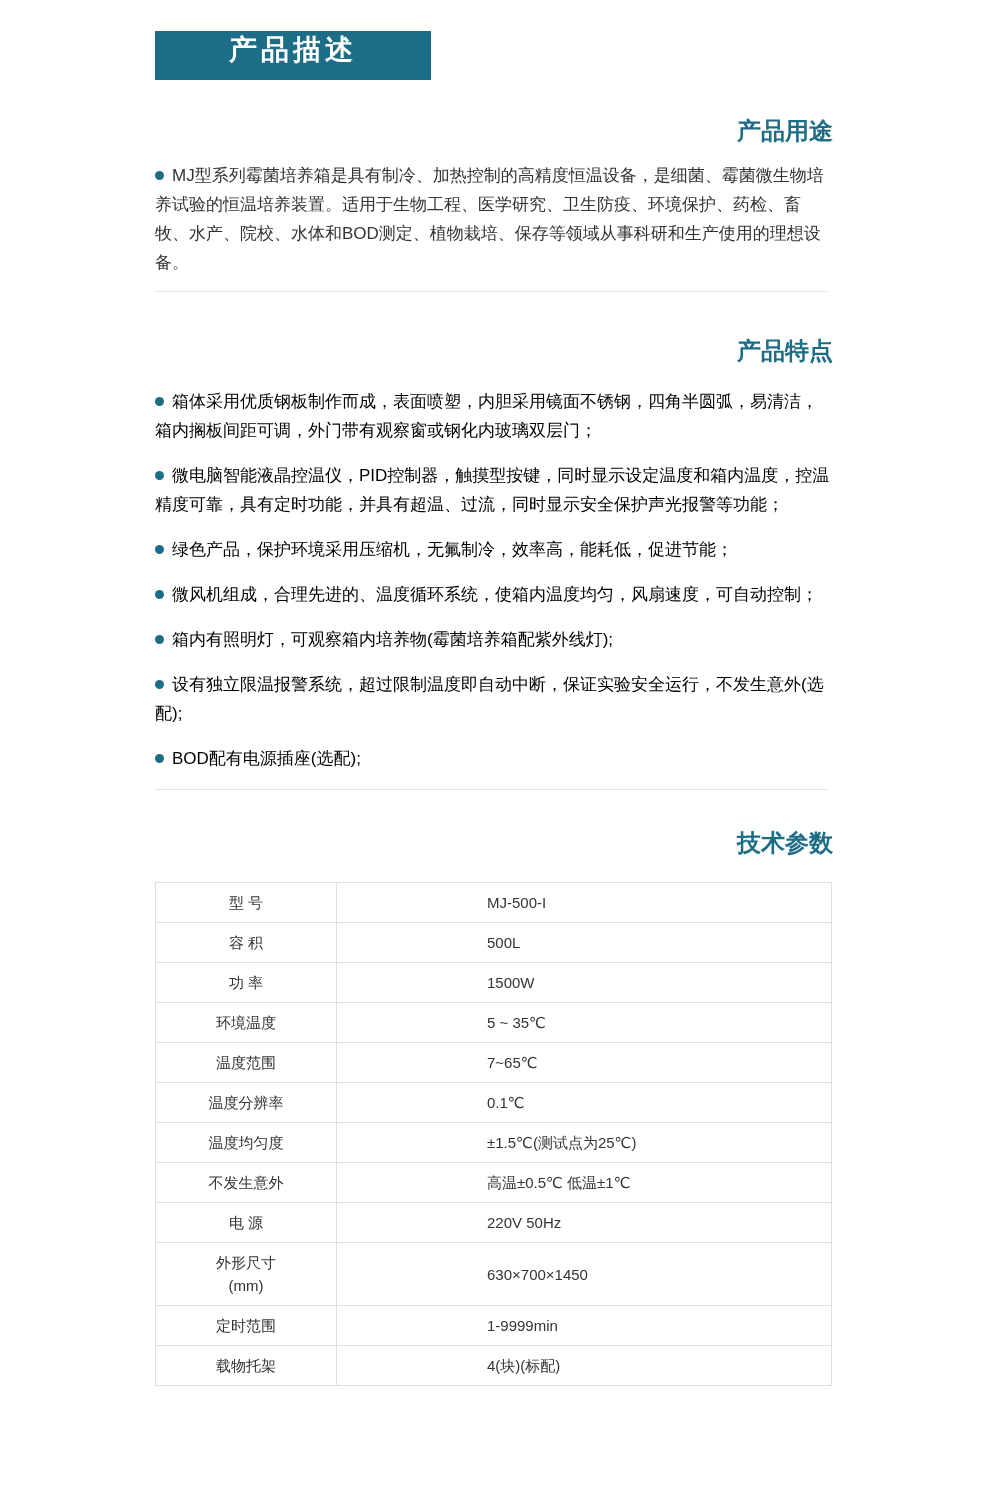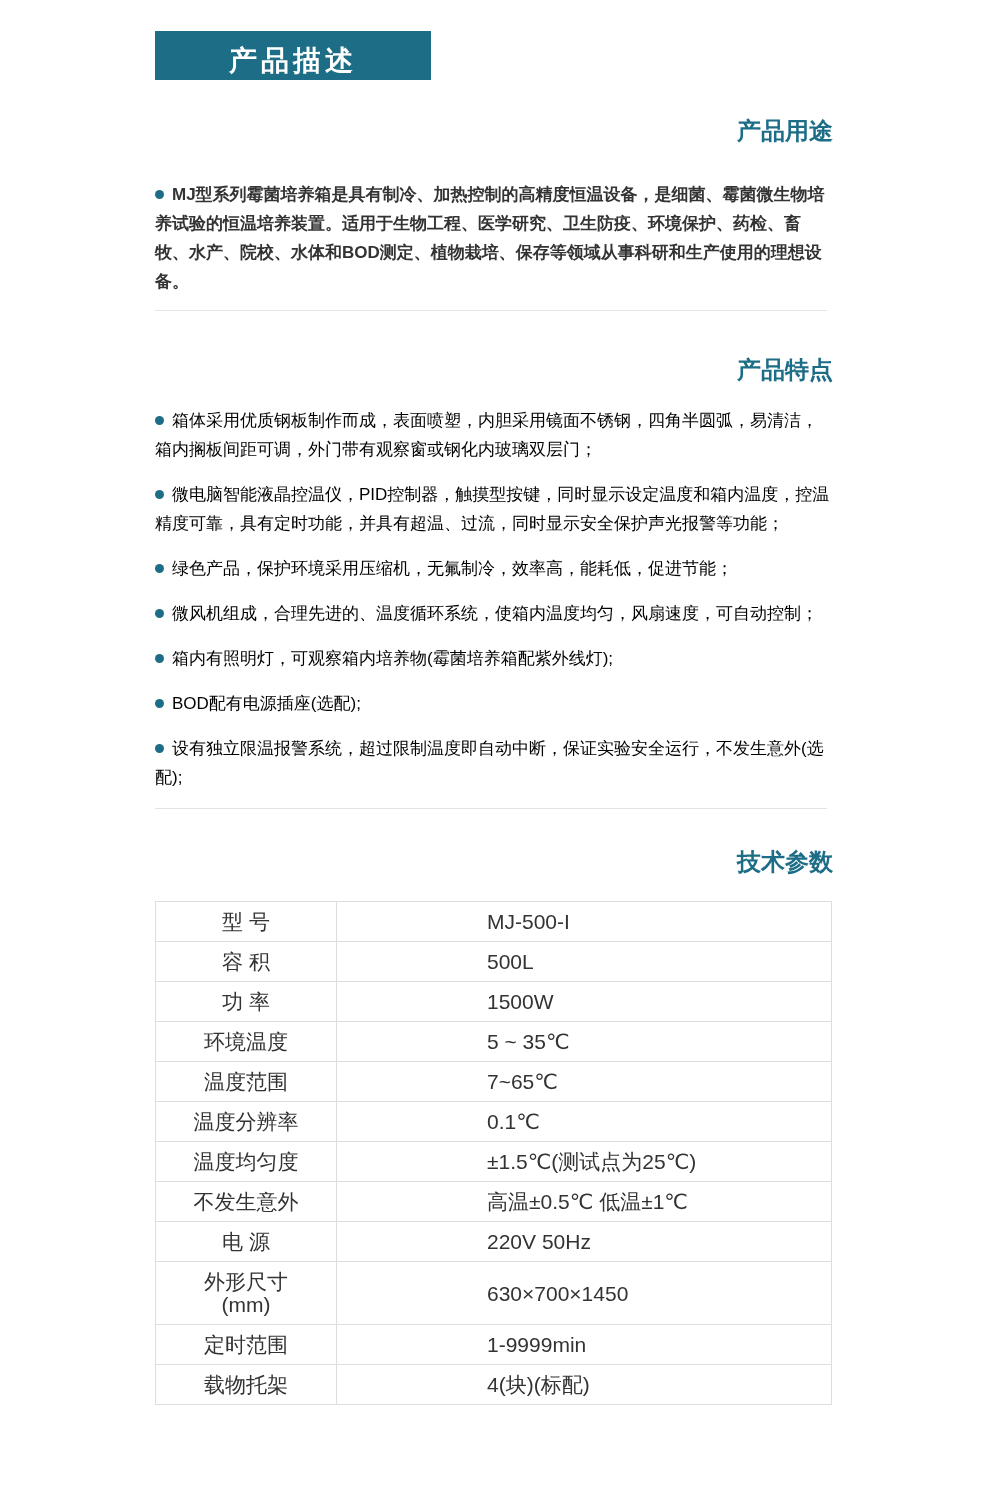--- a/index.html
+++ b/index.html
@@ -22,21 +22,21 @@
   
   .banner {
     width: 276px;
     height: 49px;
     background: #1d6d86;
     color: #ffffff;
     font-size: 28px;
     font-weight: bold;
     letter-spacing: 4px;
     display: flex;
-    align-items: flex-end;
+    align-items: flex-start;
     justify-content: center;
   }
 
   
   .section-heading {
     font-size: 24px;
     font-weight: bold;
     color: #1d6d86;
     line-height: 28px;
     text-align: right;
@@ -45,21 +45,21 @@
   .heading-features { margin-top: 45px; margin-left: 8px; }
   .heading-specs    { margin-top: 39px; }
 
   
   .body-text {
     font-size: 17px;
     line-height: 29px;
     color: #333333;
     width: 678px;
   }
-  .usage-paragraph { margin-top: 35px; font-weight: bold; }
+  .usage-paragraph { margin-top: 16px; }
 
   .bullet-dot {
     display: inline-block;
     width: 9px;
     height: 9px;
     border-radius: 50%;
     background: #1d6d86;
     margin-right: 8px;
     vertical-align: 1px;
   }
@@ -82,21 +82,21 @@
 
   
   .specs-table {
     margin-top: 25px;
     border-collapse: collapse;
     width: 677px;
     table-layout: fixed;
   }
   .specs-table td {
     border: 1px solid #dedede;
-    font-size: 21px;
+    font-size: 15px;
     color: #333333;
     line-height: 23px;
   }
   .specs-table td.label-cell {
     width: 181px;
     text-align: center;
     padding: 8px 6px;
     white-space: pre-line;
   }
   .specs-table td.value-cell {
@@ -120,22 +120,22 @@
   <div class="divider divider-1"></div>
 
   <div class="section-heading heading-features">产品特点</div>
 
   <div class="feature-list">
       <div class="feature-item"><span class="bullet-dot"></span><span>箱体采用优质钢板制作而成，表面喷塑，内胆采用镜面不锈钢，四角半圆弧，易清洁，箱内搁板间距可调，外门带有观察窗或钢化内玻璃双层门；</span></div>
       <div class="feature-item"><span class="bullet-dot"></span><span>微电脑智能液晶控温仪，PID控制器，触摸型按键，同时显示设定温度和箱内温度，控温精度可靠，具有定时功能，并具有超温、过流，同时显示安全保护声光报警等功能；</span></div>
       <div class="feature-item"><span class="bullet-dot"></span><span>绿色产品，保护环境采用压缩机，无氟制冷，效率高，能耗低，促进节能；</span></div>
       <div class="feature-item"><span class="bullet-dot"></span><span>微风机组成，合理先进的、温度循环系统，使箱内温度均匀，风扇速度，可自动控制；</span></div>
       <div class="feature-item"><span class="bullet-dot"></span><span>箱内有照明灯，可观察箱内培养物(霉菌培养箱配紫外线灯);</span></div>
+      <div class="feature-item"><span class="bullet-dot"></span><span>设有独立限温报警系统，超过限制温度即自动中断，保证实验安全运行，不发生意外(选配);</span></div>
       <div class="feature-item"><span class="bullet-dot"></span><span>BOD配有电源插座(选配);</span></div>
-      <div class="feature-item"><span class="bullet-dot"></span><span>设有独立限温报警系统，超过限制温度即自动中断，保证实验安全运行，不发生意外(选配);</span></div>
     </div>
 
   <div class="divider divider-2"></div>
 
   <div class="section-heading heading-specs">技术参数</div>
 
   <table class="specs-table">
     <tbody>
         <tr>
           <td class="label-cell">型  号</td>

